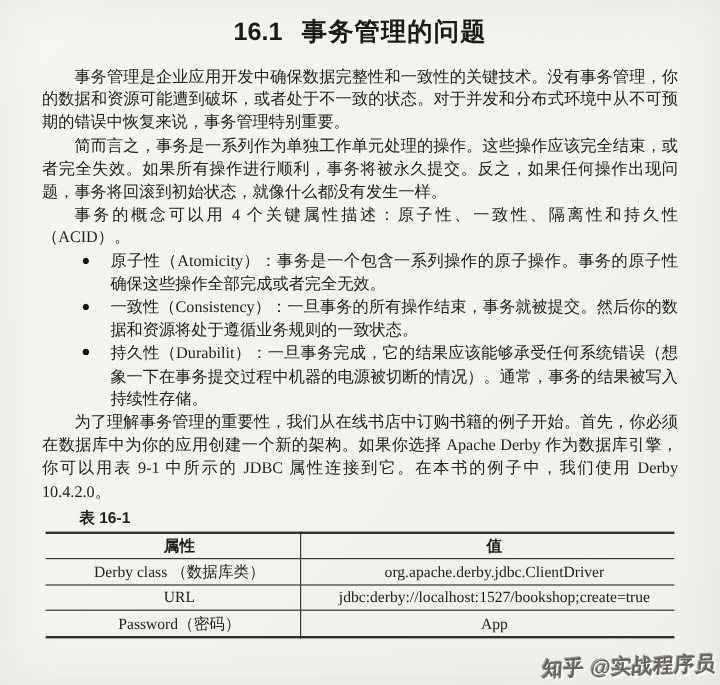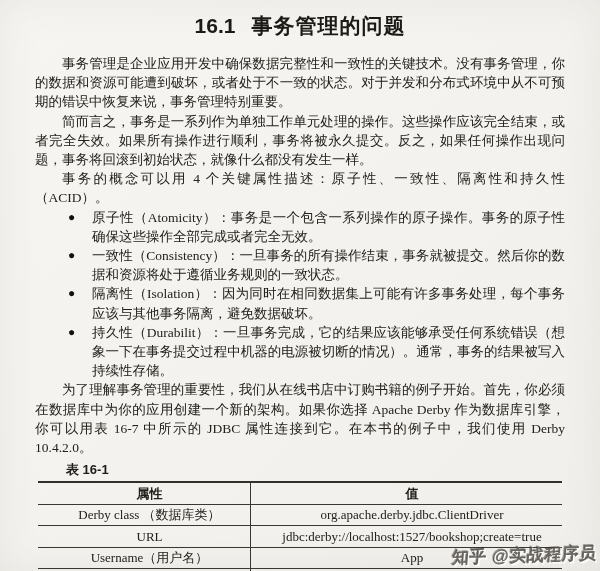--- a/index.html
+++ b/index.html
@@ -142,29 +142,28 @@
       <li>
         <span class="dot">●</span>
         <span>原子性（Atomicity）：事务是一个包含一系列操作的原子操作。事务的原子性确保这些操作全部完成或者完全无效。</span>
       </li>
       <li>
         <span class="dot">●</span>
         <span>一致性（Consistency）：一旦事务的所有操作结束，事务就被提交。然后你的数据和资源将处于遵循业务规则的一致状态。</span>
       </li>
       <li>
         <span class="dot">●</span>
-        <span>隔离性（Isolation）：因为同时在相同数据集上可能有许多事务处理，每个事务应该与其他事务隔离，避免数据破坏。</span>
       </li>
       <li>
         <span class="dot">●</span>
         <span>持久性（Durabilit）：一旦事务完成，它的结果应该能够承受任何系统错误（想象一下在事务提交过程中机器的电源被切断的情况）。通常，事务的结果被写入持续性存储。</span>
       </li>
     </ul>
 
-    <p>为了理解事务管理的重要性，我们从在线书店中订购书籍的例子开始。首先，你必须在数据库中为你的应用创建一个新的架构。如果你选择 Apache Derby 作为数据库引擎，你可以用表 16-7 中所示的 JDBC 属性连接到它。在本书的例子中，我们使用 Derby 10.4.2.0。</p>
+    <p>为了理解事务管理的重要性，我们从在线书店中订购书籍的例子开始。首先，你必须在数据库中为你的应用创建一个新的架构。如果你选择 Apache Derby 作为数据库引擎，你可以用表 9-1 中所示的 JDBC 属性连接到它。在本书的例子中，我们使用 Derby 10.4.2.0。</p>
   </div>
 
   <div class="tablewrap">
     <div class="table-caption-row">
       <span class="tbl-label">表 16-1</span>
     </div>
     <table class="jdbc">
       <thead>
         <tr>
           <th>属性</th>
@@ -174,24 +173,20 @@
       <tbody>
         <tr>
           <td>Derby class （数据库类）</td>
           <td>org.apache.derby.jdbc.ClientDriver</td>
         </tr>
         <tr>
           <td>URL</td>
           <td>jdbc:derby://localhost:1527/bookshop;create=true</td>
         </tr>
         <tr>
-          <td>Username（用户名）</td>
-          <td>App</td>
-        </tr>
-        <tr>
           <td>Password（密码）</td>
           <td>App</td>
         </tr>
       </tbody>
     </table>
   </div>
 
   <div class="watermark">知乎 @实战程序员</div>
 
 </div>

